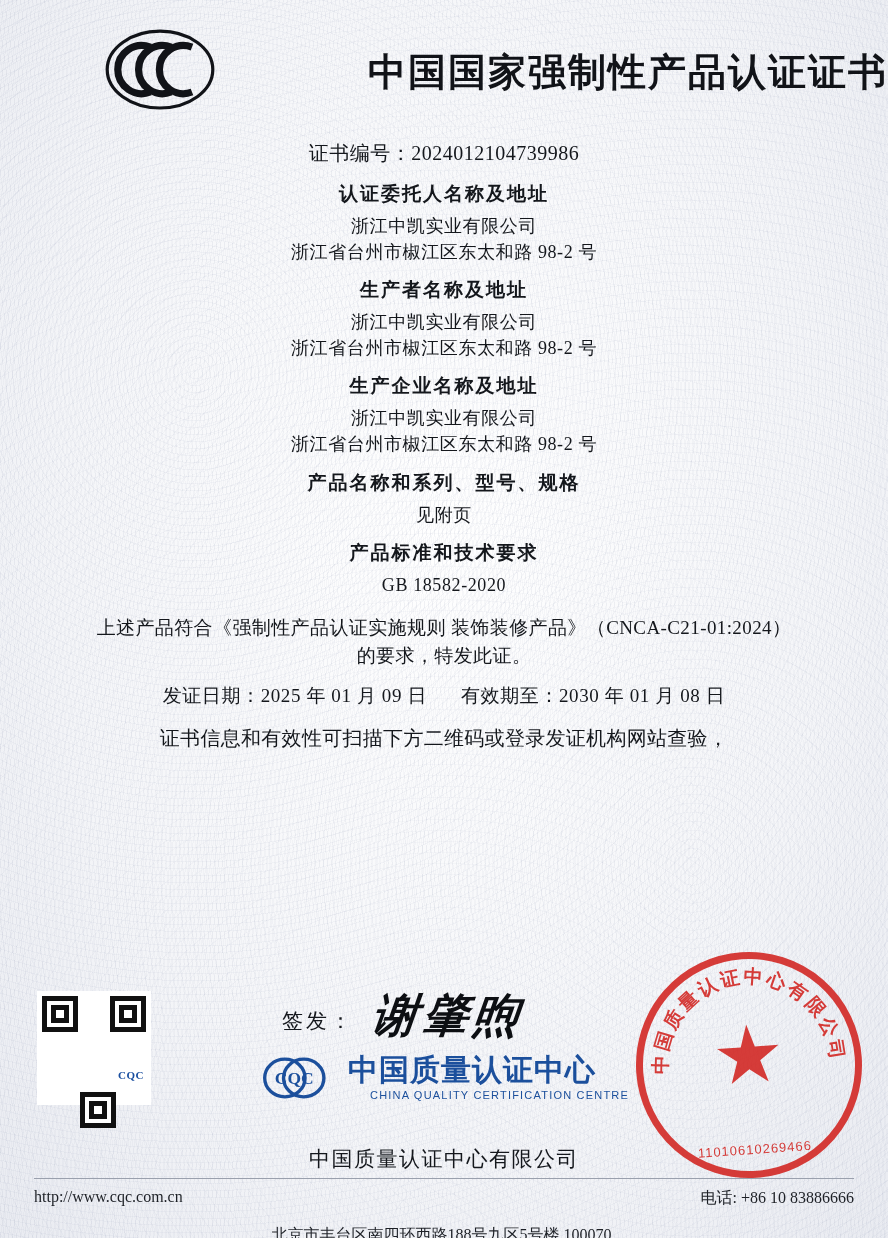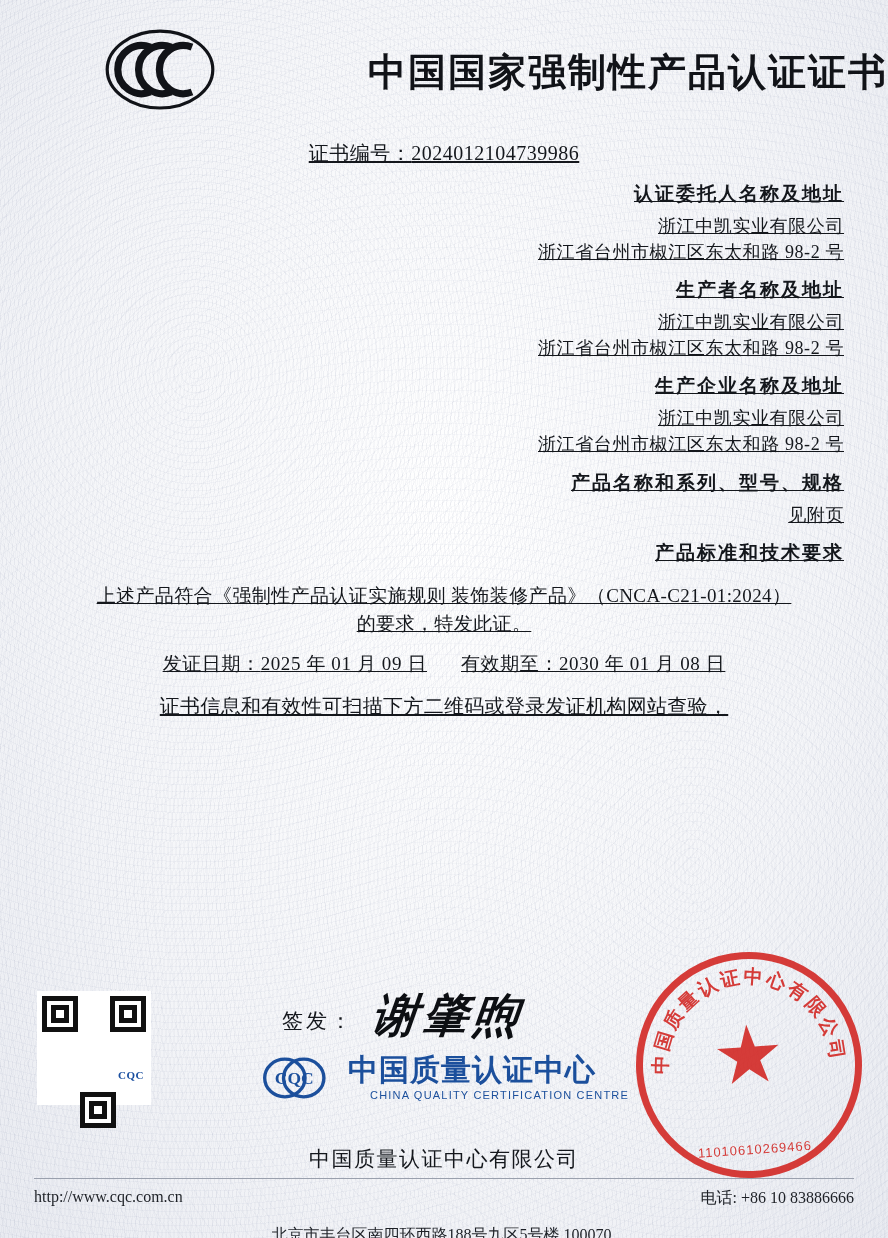--- a/index.html
+++ b/index.html
@@ -59,30 +59,28 @@
   }
 
   
   .body-block {
     position: absolute;
     top: 140px;
     left: 44px;
     width: 800px;
     text-align: center;
     color: #14171c;
-    text-decoration: underline;
   }
   .cert-no {
     font-size: 20px;
     letter-spacing: 0.5px;
     margin-bottom: 14px;
   }
   .field {
     margin-bottom: 12px;
-    text-align: right;
   }
   .field-label {
     font-size: 19px;
     font-weight: bold;
     letter-spacing: 2px;
     margin-bottom: 6px;
   }
   .field-line {
     font-size: 18px;
     letter-spacing: 0.6px;
@@ -314,20 +312,21 @@
       <div class="field-line">浙江省台州市椒江区东太和路 98-2 号</div>
     </div>
 
     <div class="field">
       <div class="field-label">产品名称和系列、型号、规格</div>
       <div class="field-line">见附页</div>
     </div>
 
     <div class="field">
       <div class="field-label">产品标准和技术要求</div>
+      <div class="field-line">GB 18582-2020</div>
     </div>
 
     <div class="statement">
       <div>上述产品符合《强制性产品认证实施规则 装饰装修产品》（CNCA-C21-01:2024）</div>
       <div>的要求，特发此证。</div>
     </div>
 
     <div class="dates">
       <span>发证日期：</span><span>2025 年 01 月 09 日</span><span class="gap"></span><span>有效期至：</span><span>2030 年 01 月 08 日</span>
     </div>

